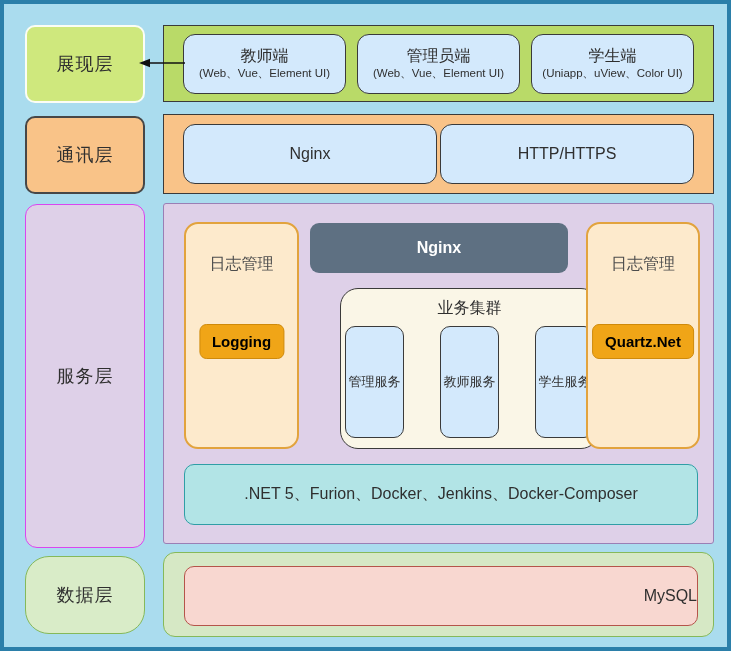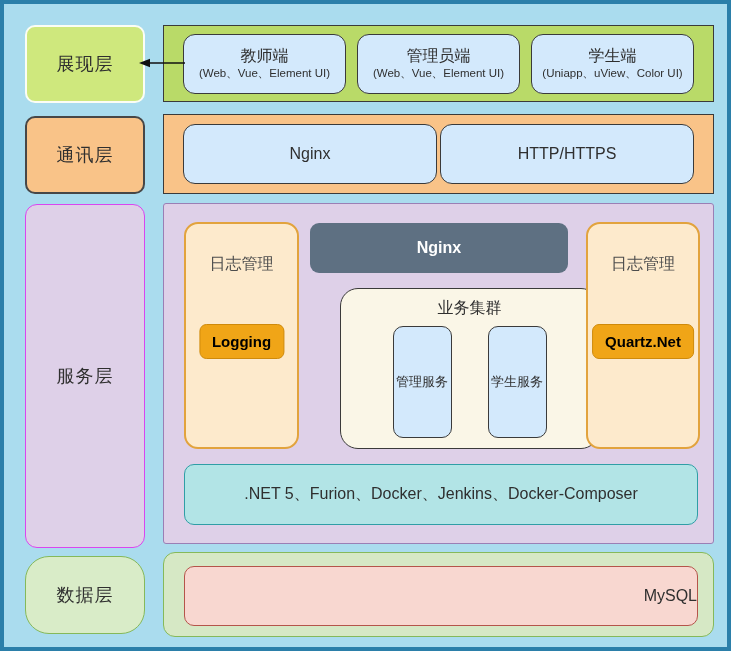--- a/index.html
+++ b/index.html
@@ -116,20 +116,23 @@
       <span>Nginx</span>
     </div>
 
     <div class="cluster">
       <div class="cluster-title">业务集群</div>
       <div class="cluster-row">
         <div class="svc-box">
           <span>管理服务</span>
         </div>
         <div class="svc-box">
+          <span>教师服务</span>
+        </div>
+        <div class="svc-box">
           <span>学生服务</span>
         </div>
       </div>
     </div>
 
     <div class="side-panel task">
       <div class="side-title">日志管理</div>
       <div class="side-btn">Quartz.Net</div>
     </div>
 

